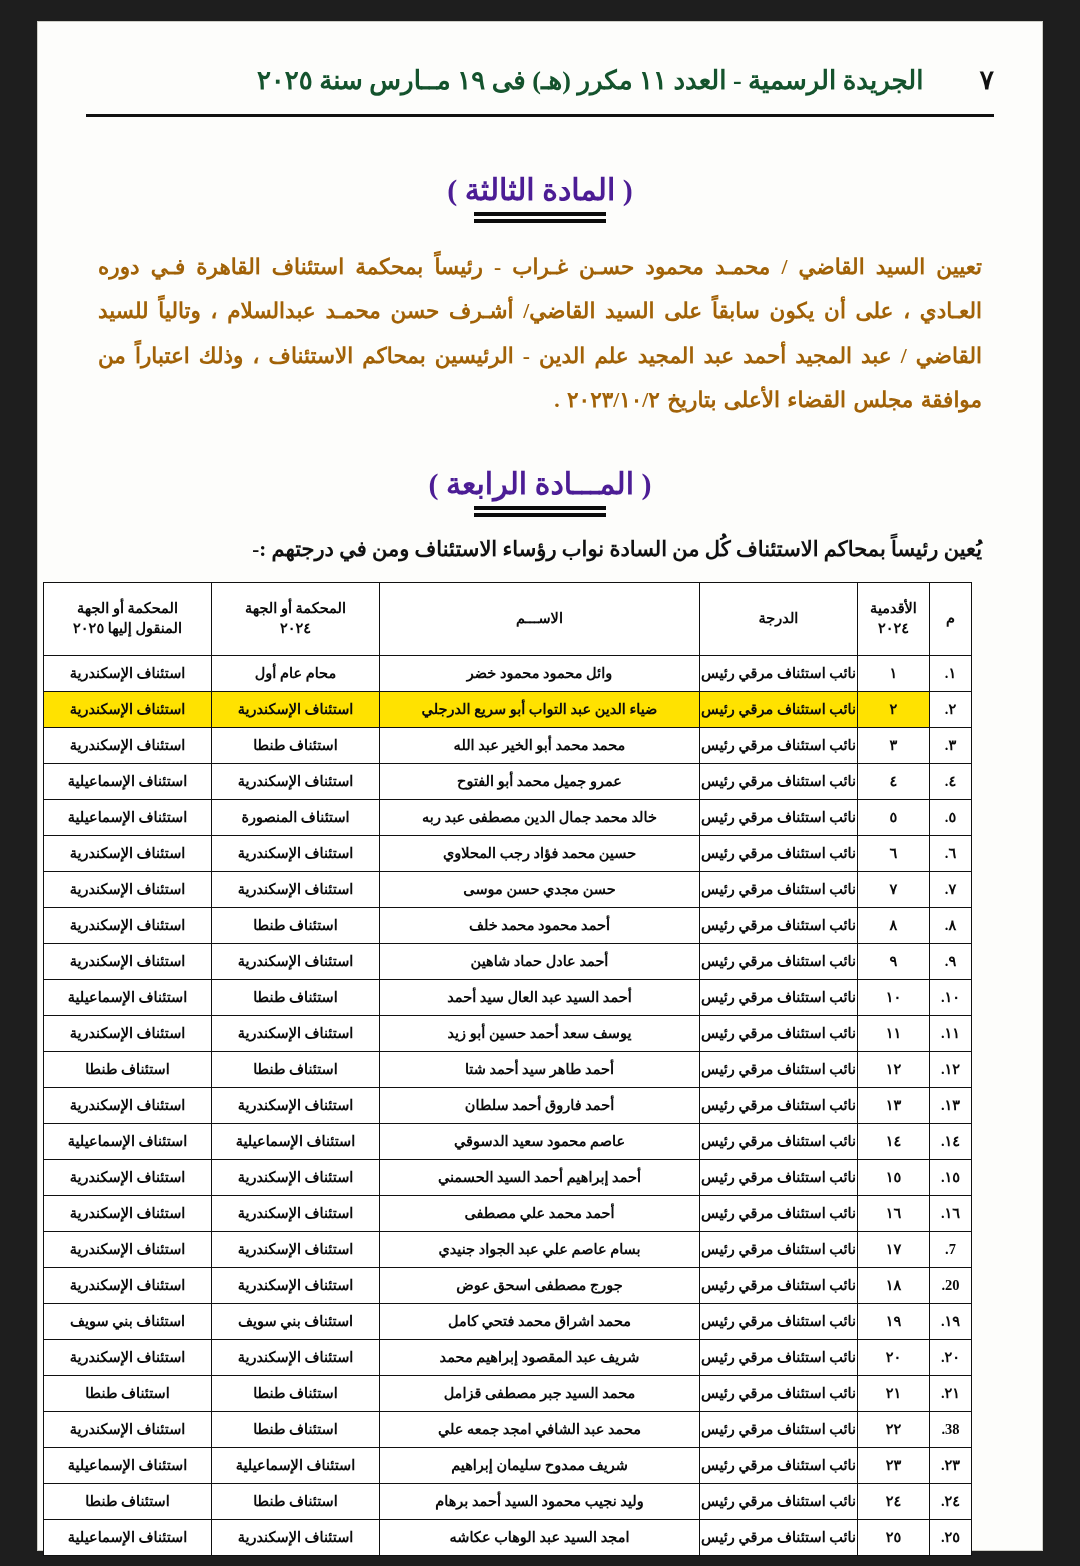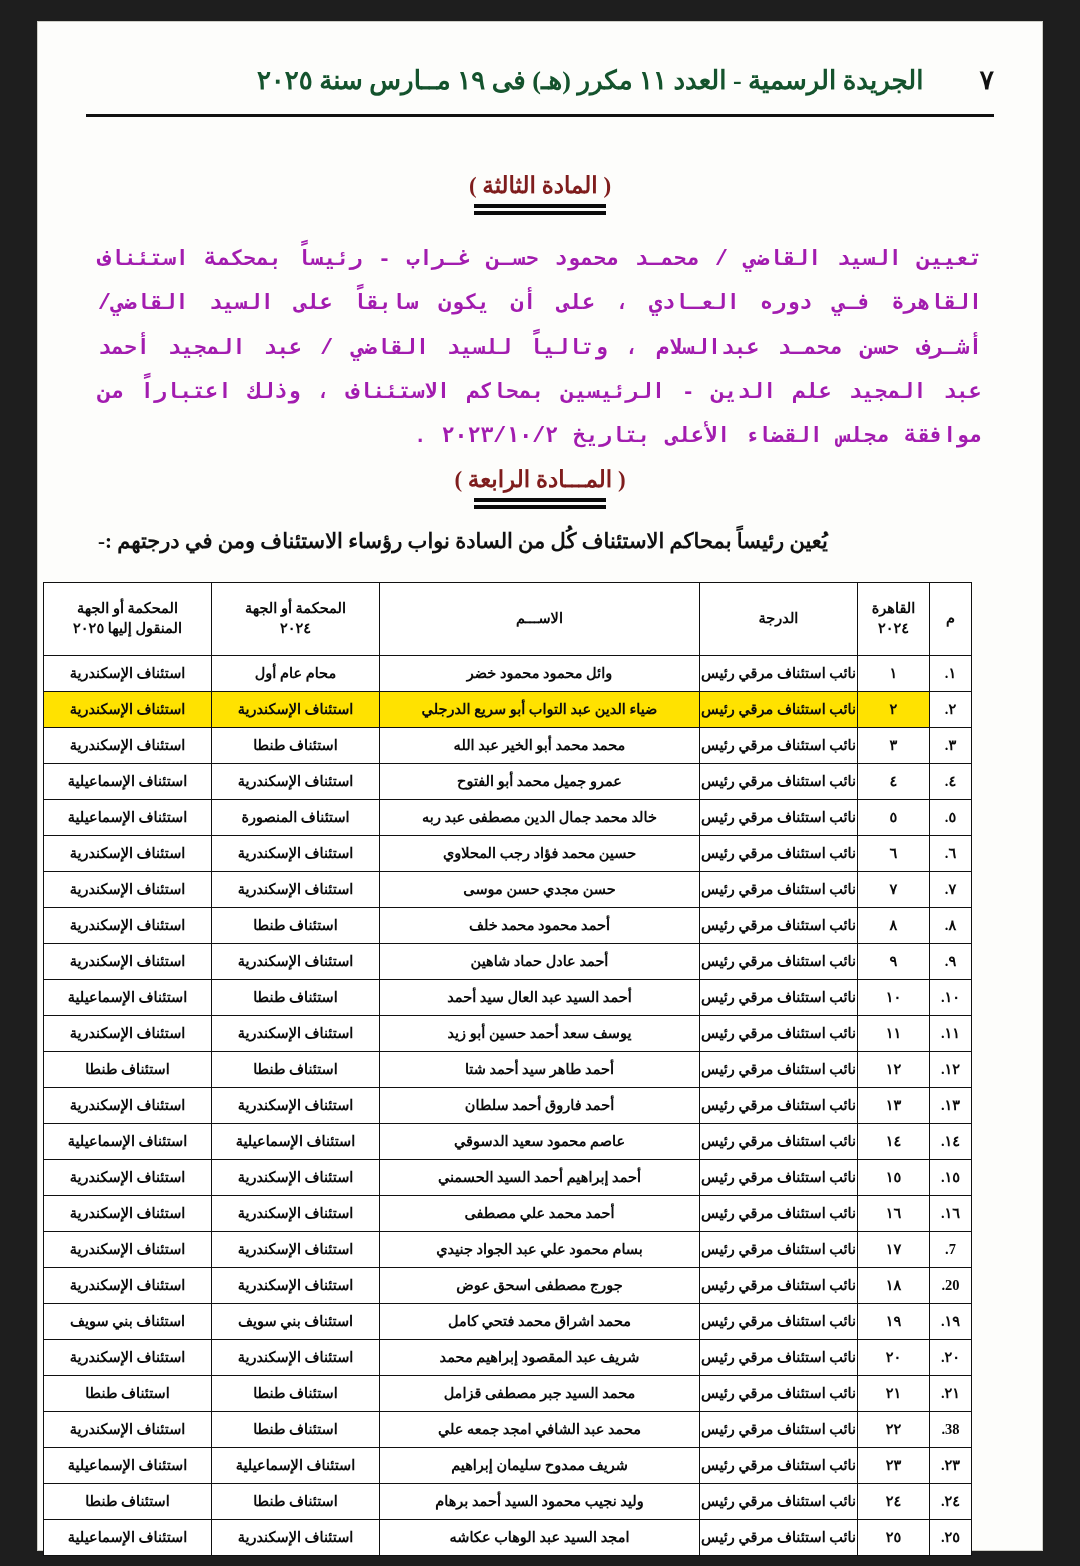--- a/index.html
+++ b/index.html
@@ -70,49 +70,48 @@
   .article {
     position: absolute;
     right: 60px;
     left: 60px;
   }
   .article-title-wrap {
     text-align: center;
   }
   .article-title {
     display: inline-block;
-    font-size: 23px;
-    font-weight: 700;
-    color: #7f1d1d;
+    font-size: 30px;
+    font-weight: 700;
+    color: #4c1d95;
     letter-spacing: 0.5px;
   }
   .article-underline {
     width: 132px;
     margin: 5px auto 0;
     border-top: 4px solid #0b0b0b;
     border-bottom: 4px solid #0b0b0b;
     height: 3px;
   }
   .article-body {
     margin-top: 22px;
     font-size: 21.5px;
     font-weight: 700;
     line-height: 2.06;
-    color: #a21caf;
+    color: #a16207;
     text-align: justify;
     text-align-last: right;
     word-spacing: 2px;
-    font-family: Liberation Mono, monospace;
   }
   .article-lead {
     margin-top: 20px;
     font-size: 21px;
     font-weight: 700;
     color: #111;
-    text-align: left;
+    text-align: right;
     letter-spacing: 0px;
   }
 
   #article-three { top: 150px; }
   #article-four  { top: 444px; }
 
   
   .table-wrap {
     position: absolute;
     top: 560px;
@@ -210,21 +209,21 @@
             <col class="c-sen">
             <col class="c-deg">
           <col class="c-name">
             <col class="c-from">
             <col class="c-to">
         </colgroup>
         <thead>
           <tr>
             <th class="h-num">م</th>
             <th>
-              <div>القاهرة</div>
+              <div>الأقدمية</div>
               <div>٢٠٢٤</div>
             </th>
             <th class="h-deg">الدرجة</th>
             <th class="h-name">الاســـم</th>
             <th>
               <div>المحكمة أو الجهة</div>
               <div>٢٠٢٤</div>
             </th>
             <th>
               <div>المحكمة أو الجهة</div>
@@ -358,21 +357,21 @@
               <td class="cell-sen">١٦</td>
               <td class="cell-deg">نائب استئناف مرقي رئيس</td>
               <td class="cell-name">أحمد محمد علي مصطفى</td>
               <td class="cell-from">استئناف الإسكندرية</td>
               <td class="cell-to">استئناف الإسكندرية</td>
             </tr>
             <tr>
               <td class="cell-num">7.</td>
               <td class="cell-sen">١٧</td>
               <td class="cell-deg">نائب استئناف مرقي رئيس</td>
-              <td class="cell-name">بسام محمود علي عبد الجواد جنيدي</td>
+              <td class="cell-name">بسام عاصم علي عبد الجواد جنيدي</td>
               <td class="cell-from">استئناف الإسكندرية</td>
               <td class="cell-to">استئناف الإسكندرية</td>
             </tr>
             <tr>
               <td class="cell-num">20.</td>
               <td class="cell-sen">١٨</td>
               <td class="cell-deg">نائب استئناف مرقي رئيس</td>
               <td class="cell-name">جورج مصطفى اسحق عوض</td>
               <td class="cell-from">استئناف الإسكندرية</td>
               <td class="cell-to">استئناف الإسكندرية</td>

